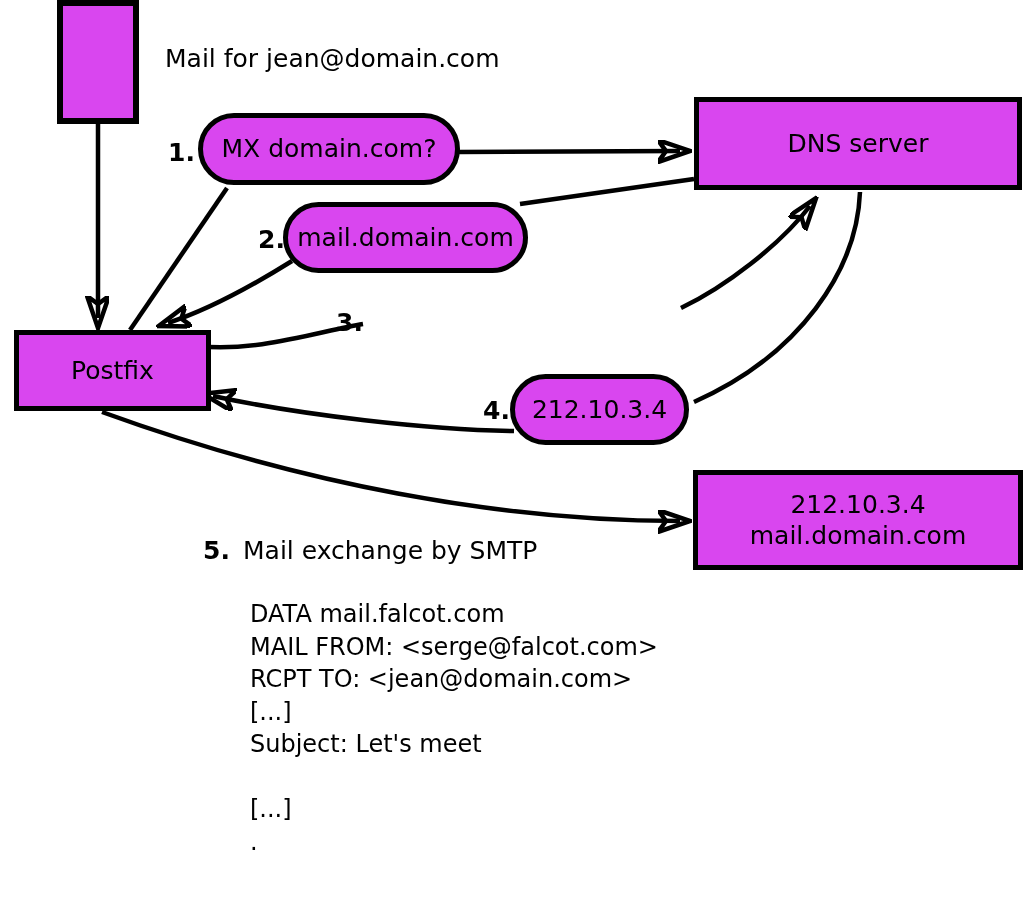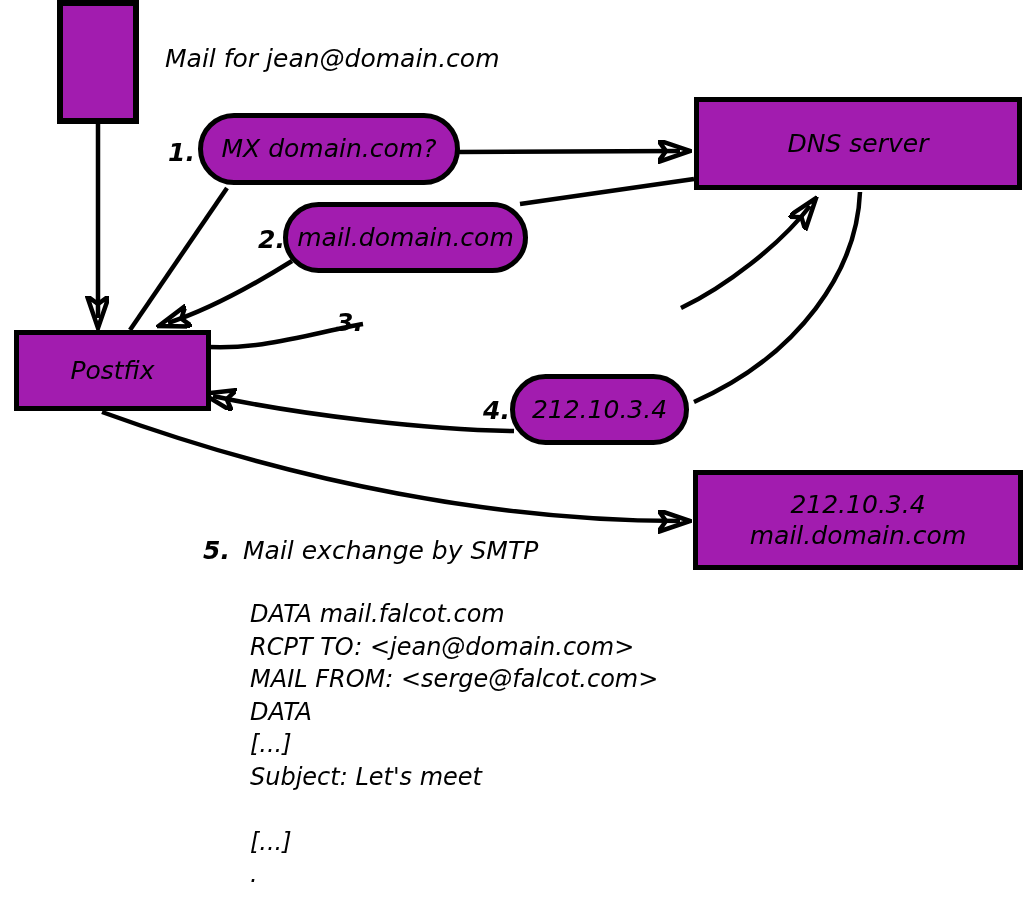--- a/index.html
+++ b/index.html
@@ -4,27 +4,27 @@
 <style>
   * { margin: 0; padding: 0; box-sizing: border-box; }
   html, body { width: 1024px; height: 919px; }
   body {
     background: #ffffff;
     color: #000000;
     font-family: "DejaVu Sans", "Liberation Sans", sans-serif;
     position: relative;
     overflow: hidden;
   }
-  .canvas { position: absolute; left: 0; top: 0; width: 820px; height: 919px; font-style: italic; }
+  .canvas { position: absolute; left: 0; top: 0; width: 820px; height: 919px; }
   svg.wires { position: absolute; left: 0; top: 0; width: 1024px; height: 919px; }
   svg.wires path { stroke: #000000; stroke-width: 4.5; fill: none; }
 
   .node {
     position: absolute;
-    background: #a21caf;
+    background: #d946ef;
     border: 5px solid #000000;
     display: flex;
     align-items: center;
     justify-content: center;
     text-align: center;
     font-size: 25px;
     line-height: 1.2;
   }
   .pill { border-radius: 38px; }
 
@@ -126,23 +126,22 @@
   <div class="node target">
     <div>212.10.3.4</div>
     <div>mail.domain.com</div>
   </div>
 
   <div class="num n5">5.</div>
   <div class="note step5-note">Mail exchange by SMTP</div>
 
   <div class="smtp">
     <div class="smtp-line">DATA mail.falcot.com</div>
+    <div class="smtp-line">MAIL FROM: &lt;serge@falcot.com&gt;</div>
     <div class="smtp-line">RCPT TO: &lt;jean@domain.com&gt;</div>
-    <div class="smtp-line">MAIL FROM: &lt;serge@falcot.com&gt;</div>
-    <div class="smtp-line">DATA</div>
     <div class="smtp-line">[...]</div>
     <div class="smtp-line">Subject: Let's meet</div>
     <div class="smtp-line"></div>
     <div class="smtp-line">[...]</div>
     <div class="smtp-line">.</div>
   </div>
 
 </div>
 
 </body></html>

